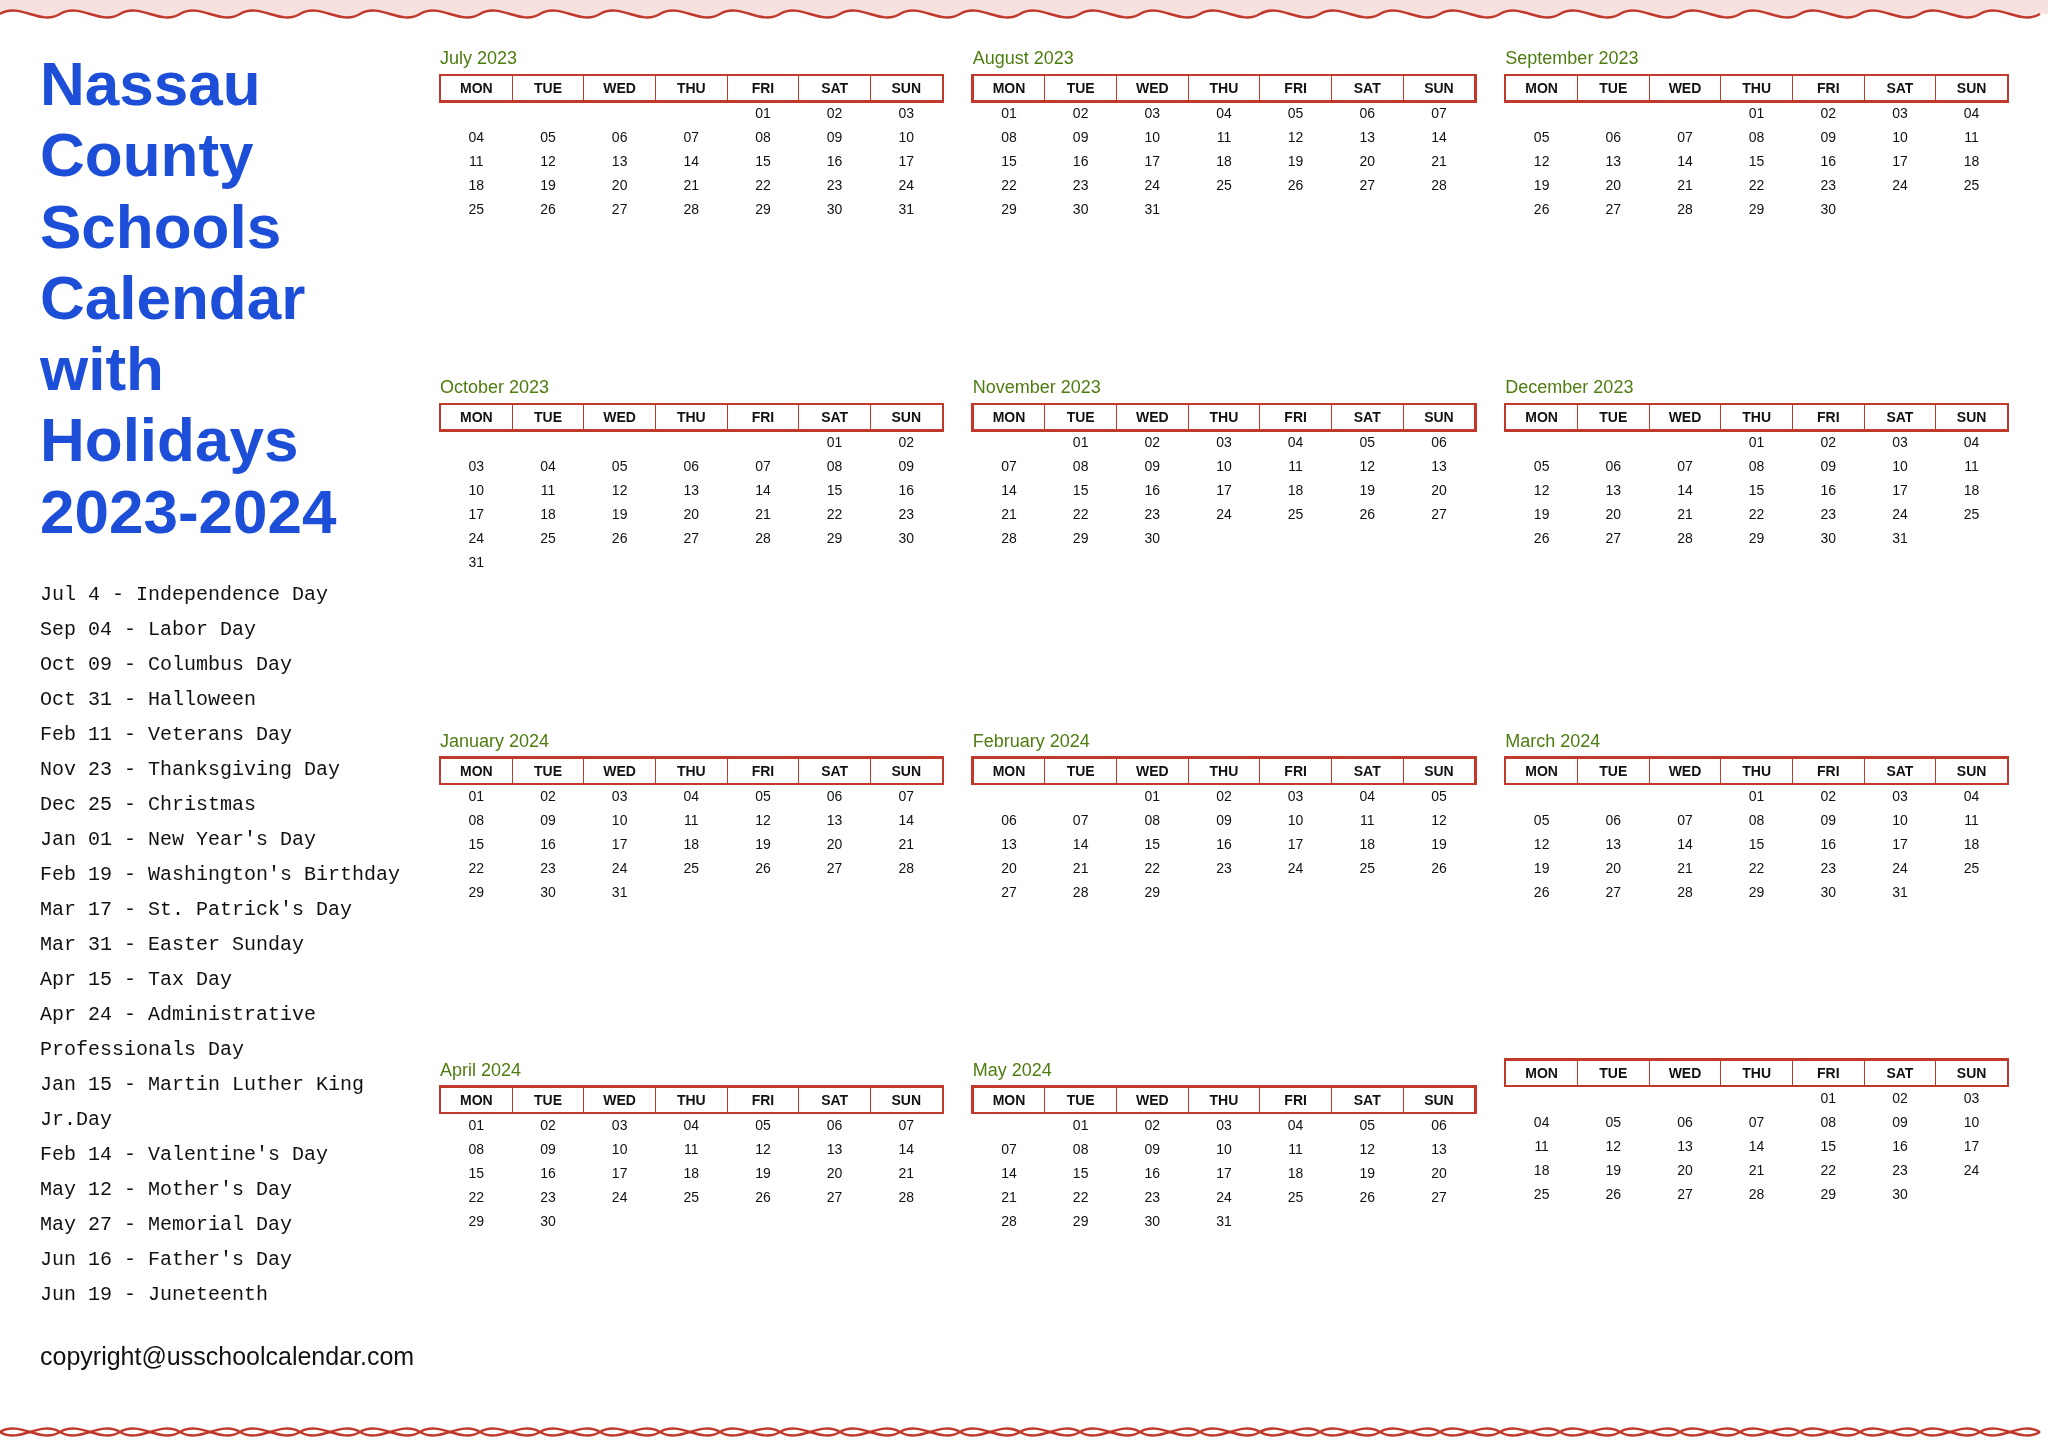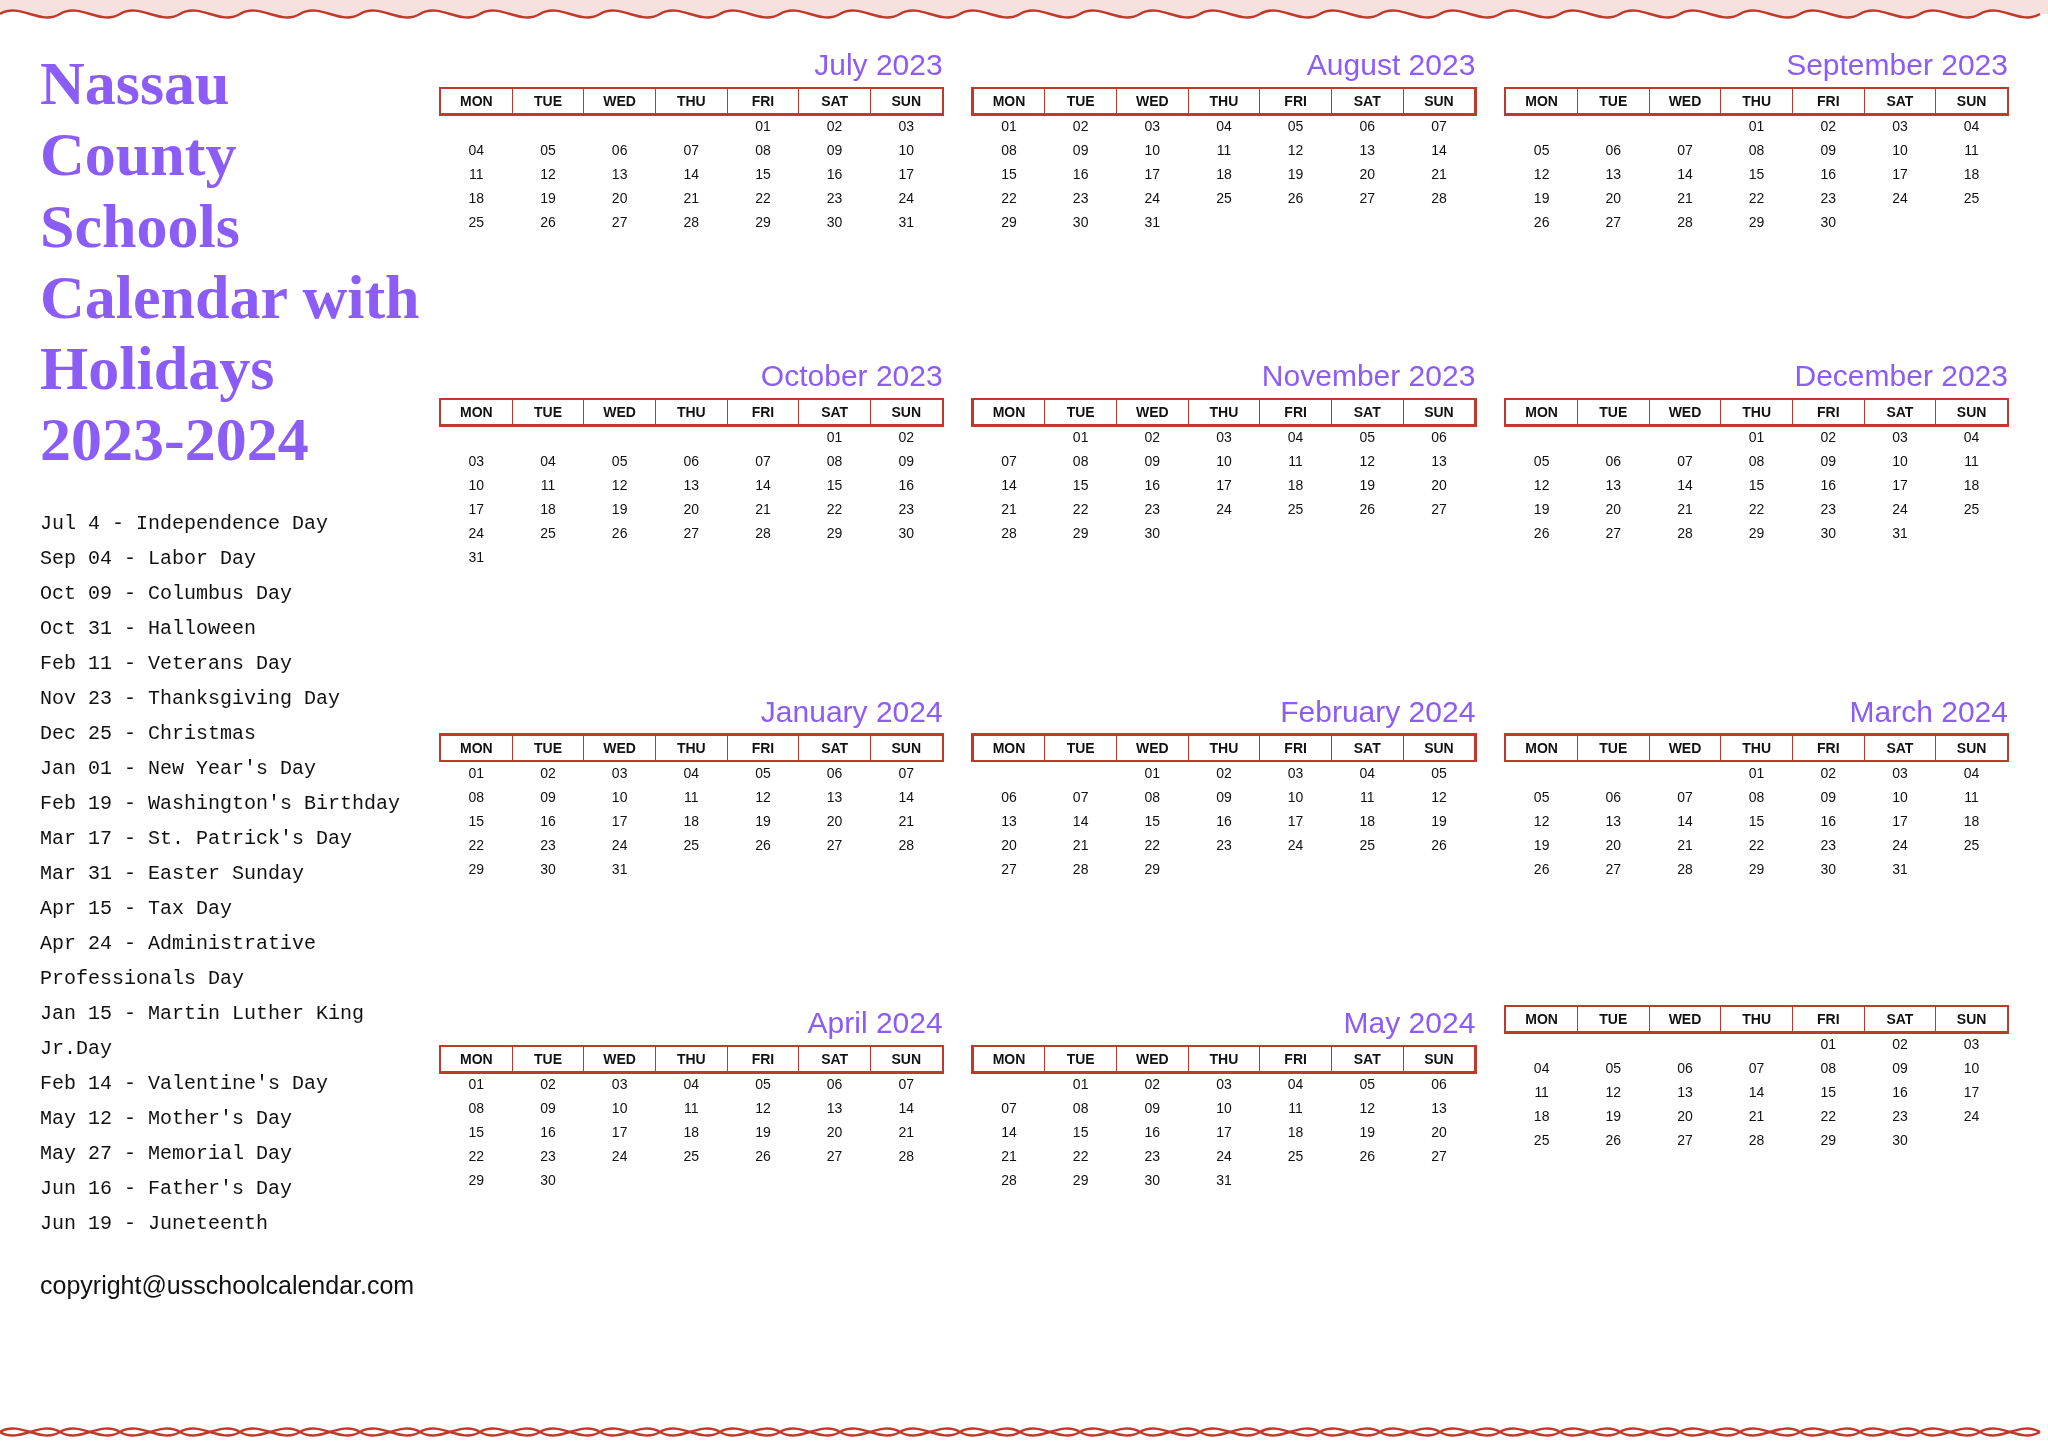--- a/index.html
+++ b/index.html
@@ -37,22 +37,22 @@
     }
 
     .title-block {
       margin-bottom: 30px;
     }
 
     .title-block h1 {
       font-size: 62px;
       font-weight: 900;
       line-height: 1.15;
-      color: #8b5cf6;
-      font-family: Liberation Serif, serif;
+      color: #1d4ed8;
+      font-family: Liberation Sans, sans-serif;
     }
 
     .holidays-list {
       font-size: 20px;
       line-height: 1.75;
       color: #111;
       font-family: Liberation Mono, monospace;
     }
 
     .copyright {
@@ -68,23 +68,23 @@
       grid-template-columns: repeat(3, 1fr);
       gap: 18px 30px;
     }
 
     .calendar-month {
       display: flex;
       flex-direction: column;
     }
 
     .month-title {
-      text-align: right;
-      font-size: 30px;
-      color: #8b5cf6;
+      text-align: left;
+      font-size: 18px;
+      color: #4d7c0f;
       margin-bottom: 6px;
       font-family: Arial, sans-serif;
     }
 
     .cal-table {
       width: 100%;
       border-collapse: collapse;
     }
 
     .cal-table thead tr th {

